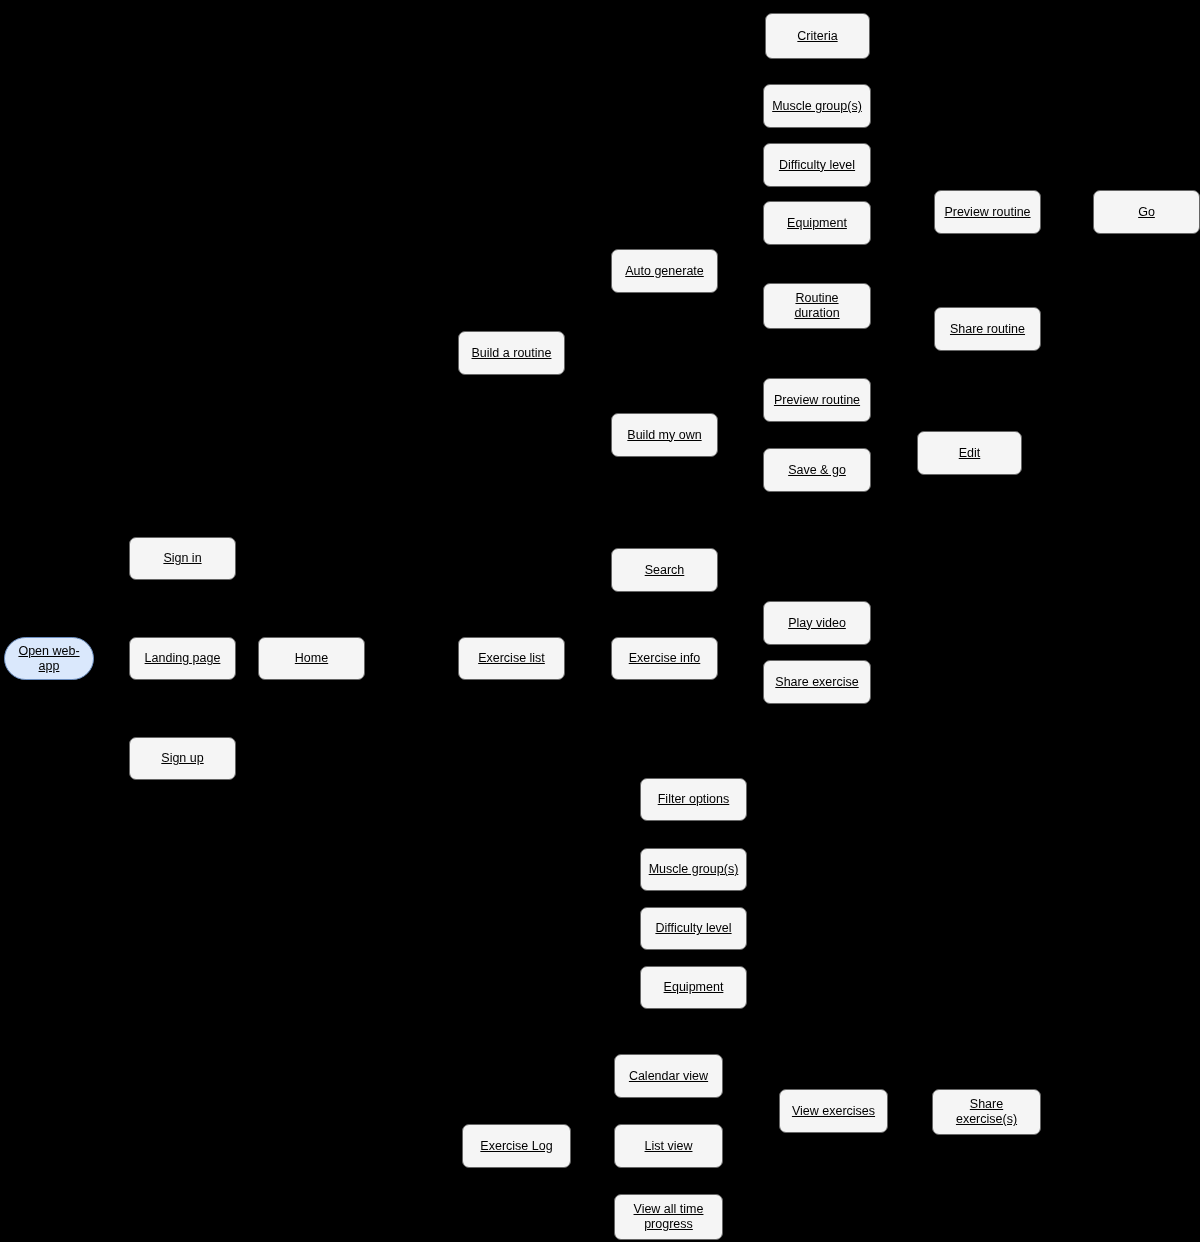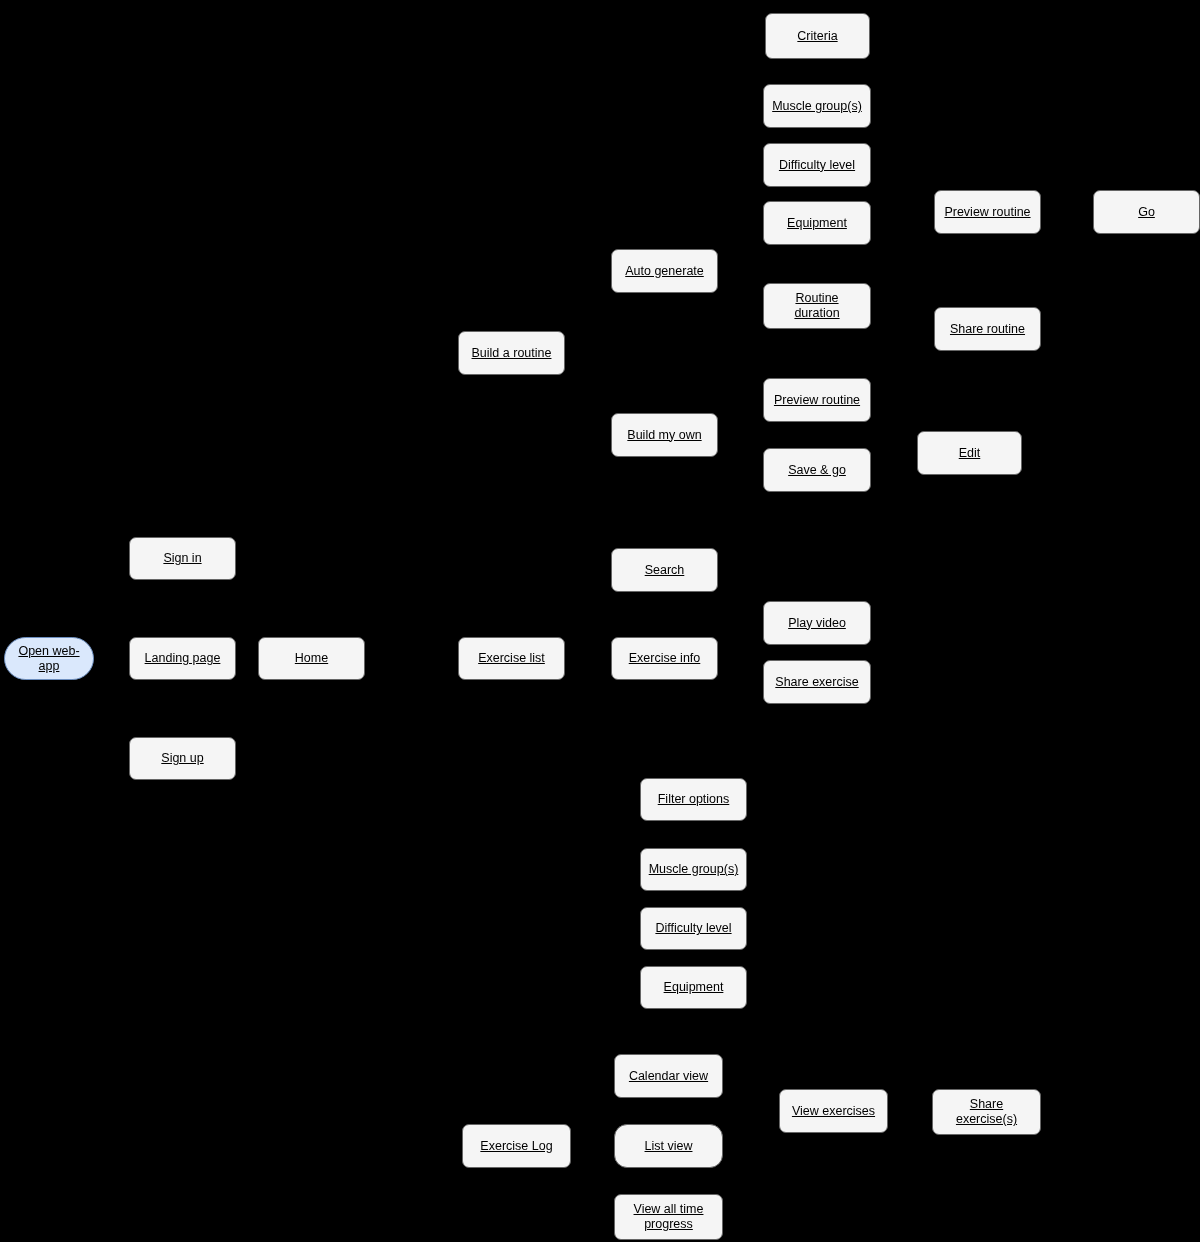--- a/index.html
+++ b/index.html
@@ -102,19 +102,19 @@
     <div class="node process" style="left: 129px; top: 737px; width: 107px; height: 43px;"><span class="label">Sign up</span></div>
     <div class="node process" style="left: 611px; top: 548px; width: 107px; height: 44px;"><span class="label">Search</span></div>
     <div class="node process" style="left: 763px; top: 601px; width: 108px; height: 44px;"><span class="label">Play video</span></div>
     <div class="node process" style="left: 763px; top: 660px; width: 108px; height: 44px;"><span class="label">Share exercise</span></div>
     <div class="node process" style="left: 640px; top: 778px; width: 107px; height: 43px;"><span class="label">Filter options</span></div>
     <div class="node process" style="left: 640px; top: 848px; width: 107px; height: 43px;"><span class="label">Muscle group(s)</span></div>
     <div class="node process" style="left: 640px; top: 907px; width: 107px; height: 43px;"><span class="label">Difficulty level</span></div>
     <div class="node process" style="left: 640px; top: 966px; width: 107px; height: 43px;"><span class="label">Equipment</span></div>
     <div class="node process" style="left: 614px; top: 1054px; width: 109px; height: 44px;"><span class="label">Calendar view</span></div>
     <div class="node process" style="left: 462px; top: 1124px; width: 109px; height: 44px; align-items: center;"><span class="label">Exercise Log</span></div>
-    <div class="node process" style="left: 614px; top: 1124px; width: 109px; height: 44px; border-radius: 13px;"><span class="label">List view</span></div>
+    <div class="node process" style="left: 614px; top: 1124px; width: 109px; height: 44px;"><span class="label">List view</span></div>
     <div class="node process" style="left: 614px; top: 1194px; width: 109px; height: 46px;"><span class="label">View all time
 progress</span></div>
     <div class="node process" style="left: 779px; top: 1089px; width: 109px; height: 44px;"><span class="label">View exercises</span></div>
     <div class="node process" style="left: 932px; top: 1089px; width: 109px; height: 46px;"><span class="label">Share
 exercise(s)</span></div>
   </div>
 
 </body></html>

